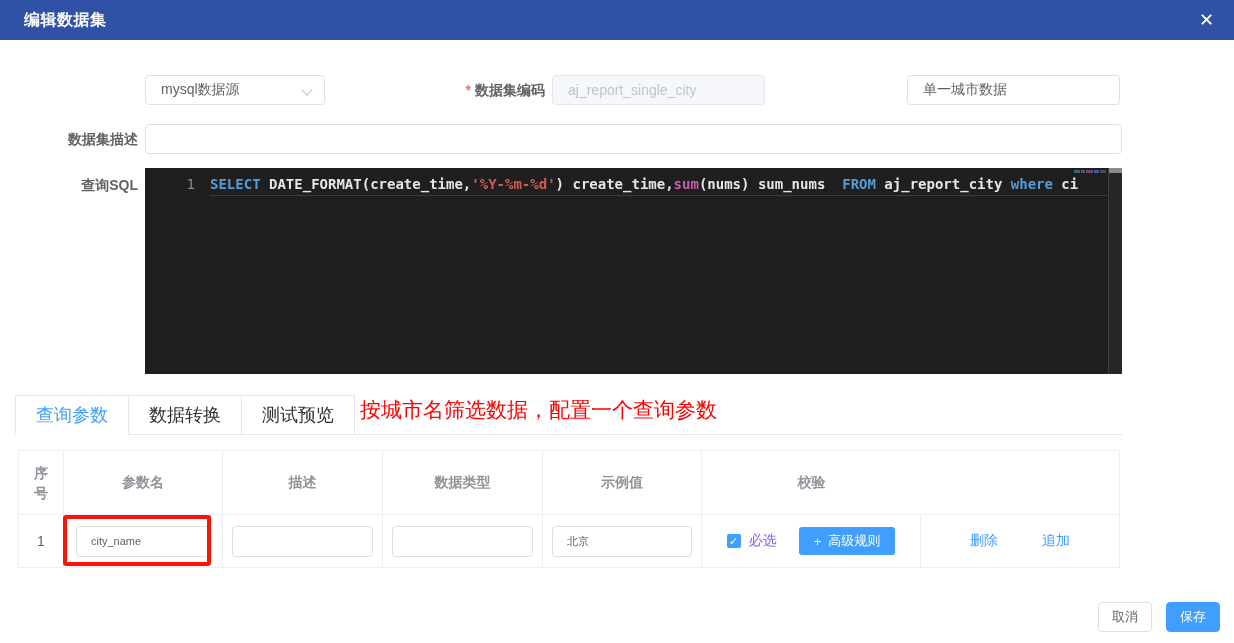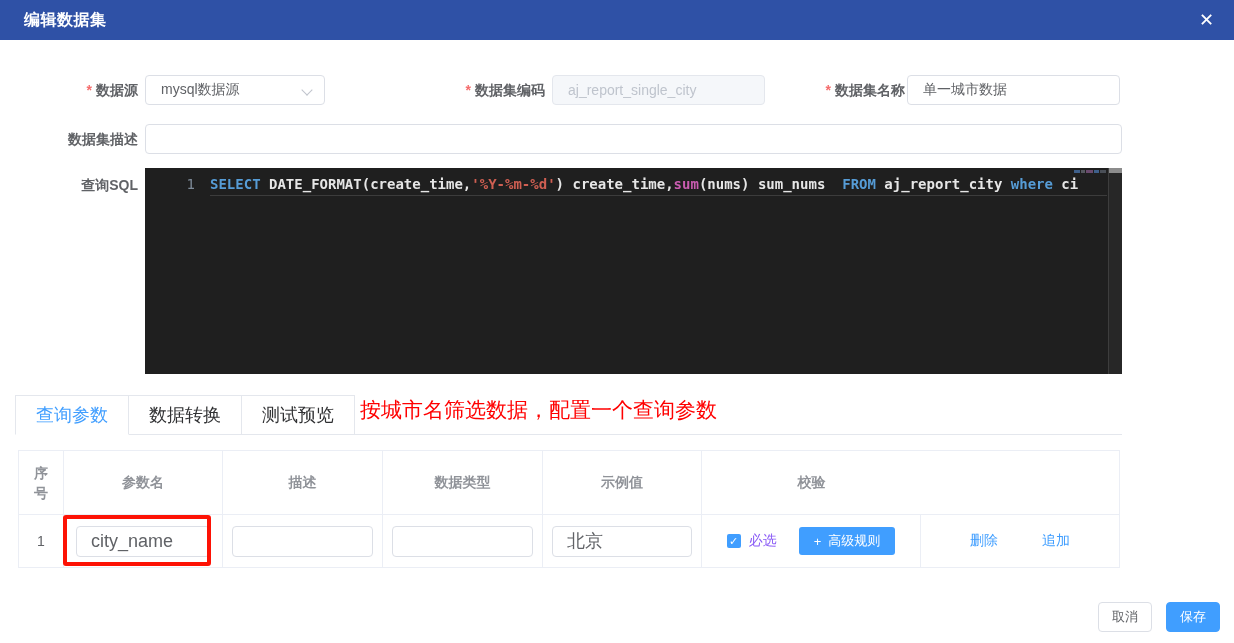--- a/index.html
+++ b/index.html
@@ -65,21 +65,21 @@
   .trow { display:flex; }
   .trow.head { height:63px; }
   .trow.body { height:52px; border-top:1px solid #ebeef5; }
   .tc { border-right:1px solid #ebeef5; box-sizing:border-box; display:flex; align-items:center; justify-content:center; }
   .tc:last-child { border-right:none; }
   .c0{width:45px; padding:0 13px; text-align:center; line-height:20px;}
   .c1{width:159px}.c2{width:160px}.c3{width:160px}.c4{width:159px}.c5{width:219px}.c6{flex:1}
   .head .tc { color:#909399; font-weight:bold; }
   .body .tc { color:#606266; }
   .tinp { height:31px; border:1px solid #dcdfe6; border-radius:4px; box-sizing:border-box; padding:0 14px;
-          font-size:18px; color:#606266; font-family:inherit; outline:none; background:#fff; }
+          font-size:11px; color:#606266; font-family:inherit; outline:none; background:#fff; }
   .w134{width:134px}.w141{width:141px}.w140{width:140px}
   .vwrap { display:flex; align-items:center; }
   .cbx { width:14px; height:14px; background:#409eff; border-radius:2px; color:#fff; font-size:11px;
          line-height:14px; text-align:center; cursor:pointer; flex:none; }
   .cbx-label { margin-left:8px; color:#8b5cf6; }
   .adv-btn { margin-left:22px; height:28px; padding:0 15px; background:#409eff; border:none; border-radius:3px;
              color:#fff; font-size:13px; display:flex; align-items:center; gap:7px; cursor:pointer; font-family:inherit; }
   .ops { display:flex; gap:44px; }
   .oplink { color:#409eff; cursor:pointer; }
   .hlrect { position:absolute; left:63px; top:515px; width:148px; height:51px; border:4px solid #fd1205;
@@ -94,36 +94,30 @@
 </head>
 <body>
 
 <div class="stage">
 
   <div class="hdr">
     <span class="hdr-title">编辑数据集</span>
     <span class="hdr-close">✕</span>
   </div>
 
-  <div class="lbl" id="lbl-ds">
-    <span class="req">*</span><span>数据源</span>
-  </div>
   <div class="selectbox">
     <span>mysql数据源</span>
     <i class="chev"></i>
   </div>
 
   <div class="lbl" id="lbl-code">
     <span class="req">*</span><span>数据集编码</span>
   </div>
   <input class="inp" id="inp-code" disabled="" value="aj_report_single_city" style="">
 
-  <div class="lbl" id="lbl-name">
-    <span class="req">*</span><span>数据集名称</span>
-  </div>
   <input class="inp" id="inp-name" value="单一城市数据" style="">
 
   <div class="lbl" id="lbl-desc">数据集描述</div>
   <input class="inp" id="inp-desc" value="" style="">
 
   <div class="lbl" id="lbl-sql">查询SQL</div>
 
   <div class="editor">
     <div class="cl-underline"></div>
     <div class="codeline">

